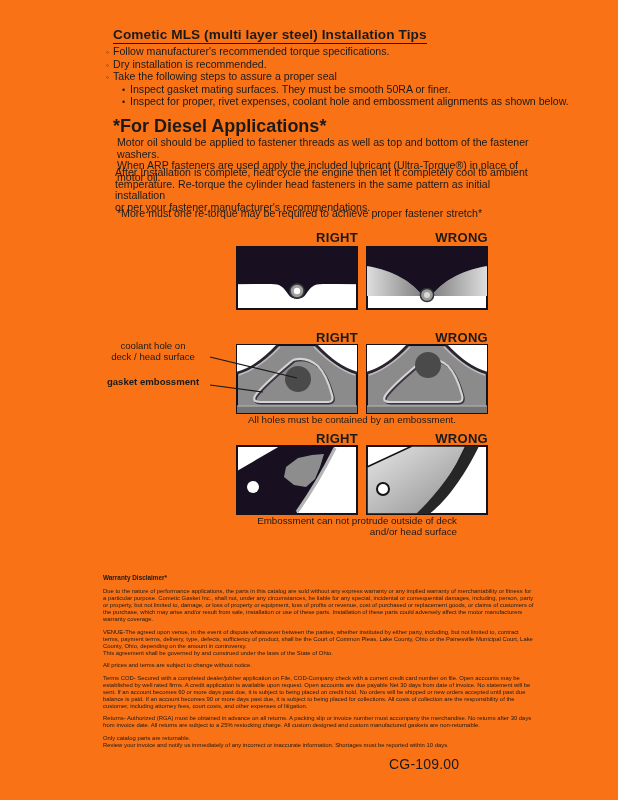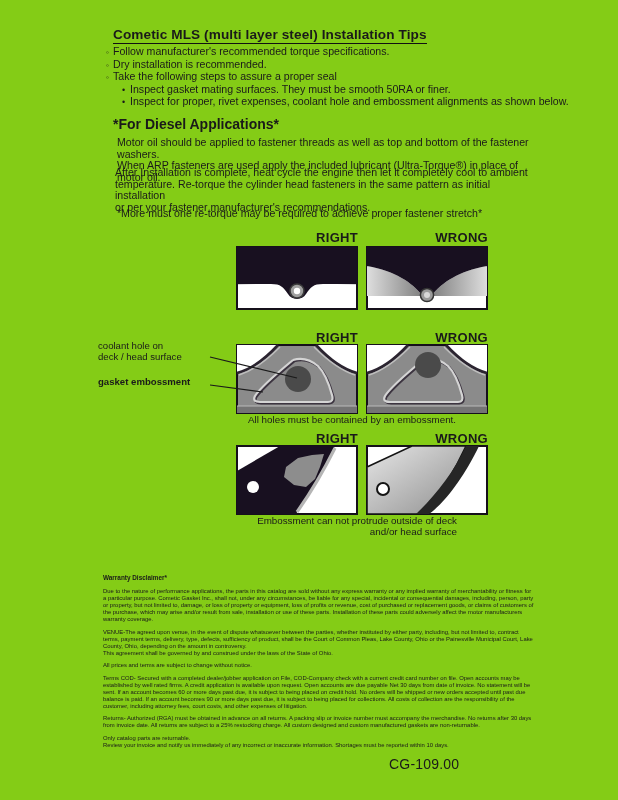--- a/index.html
+++ b/index.html
@@ -1,39 +1,39 @@
 <!DOCTYPE html>
 <html><head>
 <meta charset="utf-8">
 <style>
   html,body{margin:0;padding:0;background:#fff;}
   .page{
-    position:relative;width:618px;height:800px;background:#84cc16;overflow:hidden;
+    position:relative;width:618px;height:800px;background:#f97316;overflow:hidden;
     font-family:"Liberation Sans","DejaVu Sans",sans-serif;color:#1a1a1a;
   }
   .abs{position:absolute;}
   .title{
     left:113px;top:27px;font-size:13.6px;font-weight:bold;letter-spacing:.1px;
     border-bottom:1.6px solid #111;padding-bottom:1px;margin:0;
   }
   .tips{left:106px;top:46px;width:470px;font-size:10.6px;line-height:11.6px;}
   .tip-line{display:flex;align-items:baseline;}
   .tip-line .b{width:7px;flex:0 0 7px;font-size:8px;}
   .tip-line.sub{margin-left:16px;}
   .tip-line.sub .b{font-size:9px;width:8px;flex-basis:8px;}
-  .diesel-h{left:113px;top:116px;font-size:14px;font-weight:bold;}
+  .diesel-h{left:113px;top:116px;font-size:18px;font-weight:bold;}
   .para{margin:4px;font-size:10.6px;line-height:11.6px;white-space:pre-line;}
   .p1{left:113px;top:133px;width:420px;}
   .p2{left:111px;top:163px;width:420px;}
   .note{left:113px;top:204px;width:420px;}
   .rw-label{width:122px;text-align:right;font-size:13px;font-weight:600;letter-spacing:.3px;}
   .dbox{width:122px;height:64px;display:block;}
   .dbox2{width:122px;height:70px;display:block;}
   .caption{font-size:9.8px;line-height:10.8px;white-space:pre-line;}
-  .ann{font-size:9.6px;line-height:10.6px;text-align:left;width:110px;}
+  .ann{font-size:9.6px;line-height:10.6px;text-align:center;width:110px;}
   .disc{left:103px;top:574px;width:432px;}
   .disc-h{font-size:6.4px;font-weight:bold;margin:0 0 7px 0;}
   .disc p{font-size:5.9px;line-height:7px;margin:0 0 5.5px 0;white-space:pre-line;}
   .footer{left:389px;top:756px;font-size:14px;letter-spacing:.2px;}
   svg{display:block;}
 </style>
 </head>
 <body>
 
 <div class="page">

